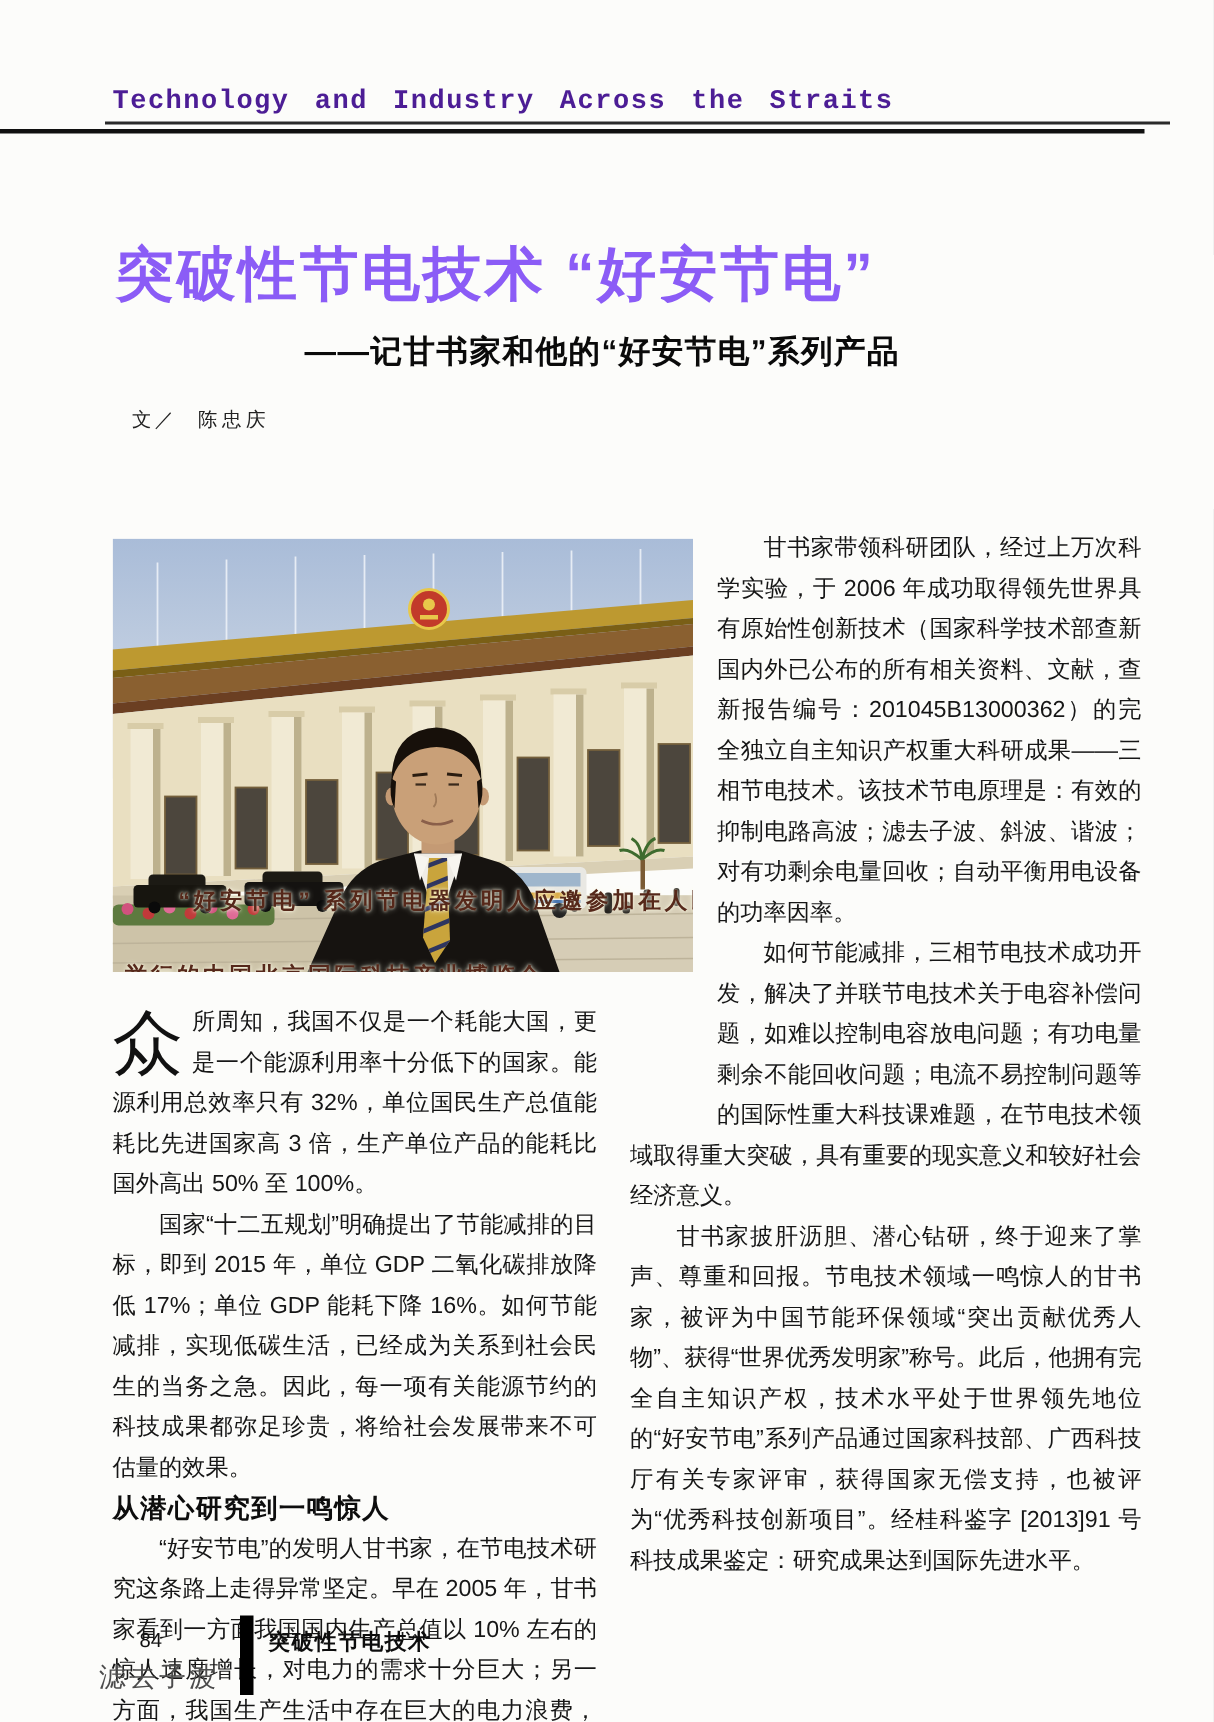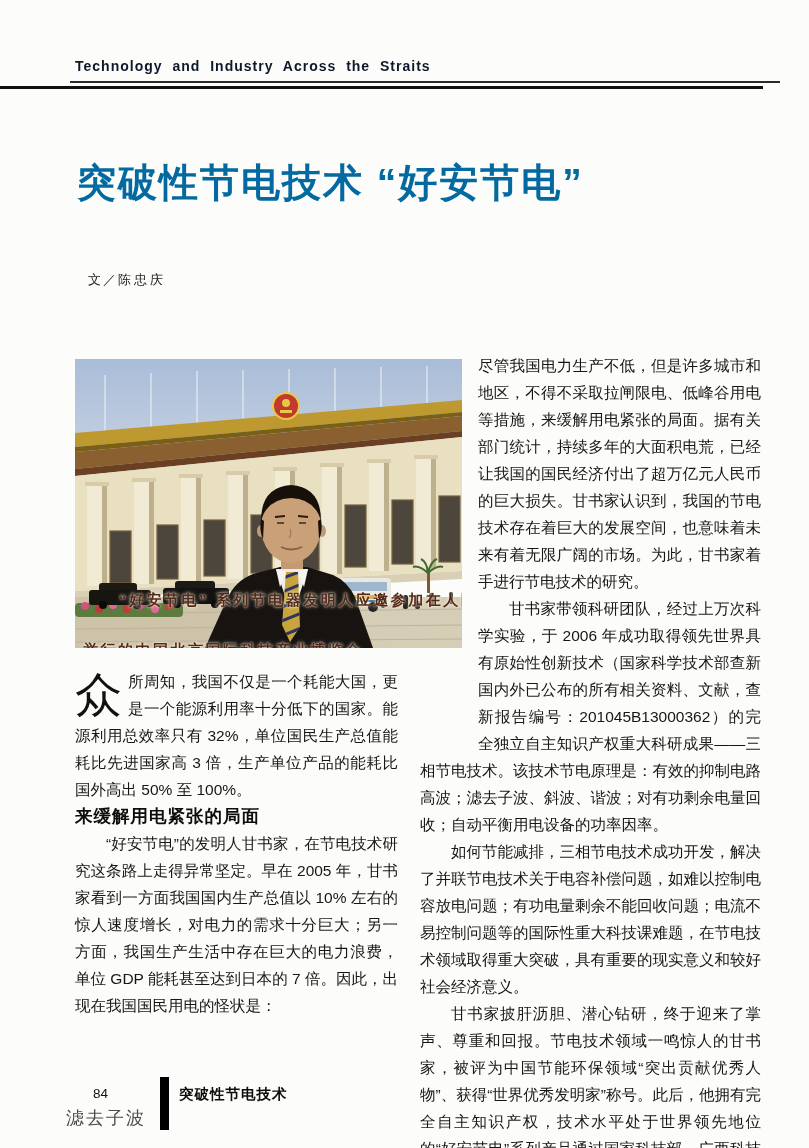--- a/index.html
+++ b/index.html
@@ -8,42 +8,42 @@
     width:809px;height:1148px;
     margin:0 auto;
     background:#fcfcfa;
     overflow:hidden;
     font-family:"Liberation Sans",sans-serif;
     color:#1c1c1c;
   }
   
   .journal-en{
     position:absolute;left:75px;top:58px;
-    font-family:Liberation Sans, sans-serif;
-    font-weight:bold;font-size:14px;letter-spacing:1px;word-spacing:5px;
-    color:#0f172a;
+    font-family:Liberation Mono, monospace;
+    font-weight:bold;font-size:18px;letter-spacing:1px;word-spacing:5px;
+    color:#4c1d95;
   }
   .rule-thin{position:absolute;left:70px;top:81px;width:710px;height:2px;background:#2a2a2a;}
   .rule-thick{position:absolute;left:0;top:86px;width:763px;height:3px;background:#101010;}
   
   .kicker{
     position:absolute;left:75px;top:108px;
     font-family:"Liberation Serif",serif;
     font-size:32px;font-weight:500;letter-spacing:6px;color:#101010;
   }
   .main-title{
     position:absolute;left:77px;top:156px;
-    font-size:39px;font-weight:800;letter-spacing:2px;color:#0369a1;
+    font-size:39px;font-weight:800;letter-spacing:2px;color:#8b5cf6;
   }
   .sub-title{
     position:absolute;left:203px;top:220px;
     font-size:21px;font-weight:700;letter-spacing:1px;color:#0a0a0a;
   }
   .byline{position:absolute;left:88px;top:271px;font-size:13px;letter-spacing:2px;color:#222;}
-  .byline .author{letter-spacing:3px;}
+  .byline .author{margin-left:14px;letter-spacing:3px;}
   
   .photo{
     position:absolute;left:75px;top:359px;width:387px;height:289px;
     overflow:hidden;
   }
   .photo svg{display:block;}
   .photo-caption{
     position:absolute;
     font-size:15px;font-weight:700;letter-spacing:2.5px;
     color:#56281a;
@@ -83,20 +83,21 @@
 </head>
 <body>
 
 <div class="page">
 
   <div class="journal-en">Technology and Industry Across the Straits</div>
   <div class="rule-thin"></div>
   <div class="rule-thick"></div>
 
   <div class="main-title">突破性节电技术 “好安节电”</div>
+  <div class="sub-title">——记甘书家和他的“好安节电”系列产品</div>
   <div class="byline">
     <span>文／</span><span class="author">陈忠庆</span>
   </div>
 
   <div class="photo">
     <svg width="387" height="289" viewBox="0 0 387 289">
       <defs>
         <linearGradient id="skyGrad" x1="0" y1="0" x2="0" y2="1">
           <stop offset="0" stop-color="#a9bcd8"></stop>
           <stop offset="1" stop-color="#d6dee8"></stop>
@@ -272,29 +273,29 @@
         <path d="M215 170 Q217 176 214 179" stroke="#a07a58" stroke-width="1.2" fill="none"></path>
         <path d="M206 188 Q216 193 227 188" stroke="#8a5f4a" stroke-width="1.8" fill="none"></path>
       </g>
     </svg>
     <div class="photo-caption cap1">“好安节电” 系列节电器发明人应邀参加在人民大会堂</div>
     <div class="photo-caption cap2">举行的中国北京国际科技产业博览会</div>
   </div>
 
   <div class="col right-col">
     <div class="wrap-spacer"></div>
-    <p>尽管我国电力生产不低，但是许多城市和地区，不得不采取拉闸限电、低峰谷用电等措施，来缓解用电紧张的局面。据有关部门统计，持续多年的大面积电荒，已经让我国的国民经济付出了超万亿元人民币的巨大损失。甘书家认识到，我国的节电技术存在着巨大的发展空间，也意味着未来有着无限广阔的市场。为此，甘书家着手进行节电技术的研究。</p>
     <p class="indent">甘书家带领科研团队，经过上万次科学实验，于 2006 年成功取得领先世界具有原始性创新技术（国家科学技术部查新国内外已公布的所有相关资料、文献，查新报告编号：201045B13000362）的完全独立自主知识产权重大科研成果——三相节电技术。该技术节电原理是：有效的抑制电路高波；滤去子波、斜波、谐波；对有功剩余电量回收；自动平衡用电设备的功率因率。</p>
     <p class="indent">如何节能减排，三相节电技术成功开发，解决了并联节电技术关于电容补偿问题，如难以控制电容放电问题；有功电量剩余不能回收问题；电流不易控制问题等的国际性重大科技课难题，在节电技术领域取得重大突破，具有重要的现实意义和较好社会经济意义。</p>
     <p class="indent">甘书家披肝沥胆、潜心钻研，终于迎来了掌声、尊重和回报。节电技术领域一鸣惊人的甘书家，被评为中国节能环保领域“突出贡献优秀人物”、获得“世界优秀发明家”称号。此后，他拥有完全自主知识产权，技术水平处于世界领先地位的“好安节电”系列产品通过国家科技部、广西科技厅有关专家评审，获得国家无偿支持，也被评为“优秀科技创新项目”。经桂科鉴字 [2013]91 号科技成果鉴定：研究成果达到国际先进水平。</p>
   </div>
 
   <div class="col left-col">
     <p><span class="dropcap">众</span><span>所周知，我国不仅是一个耗能大国，更是一个能源利用率十分低下的国家。能源利用总效率只有 32%，单位国民生产总值能耗比先进国家高 3 倍，生产单位产品的能耗比国外高出 50% 至 100%。</span></p>
-    <p class="section-heading">来缓解用电紧张的局面</p>
+    <p class="indent">国家“十二五规划”明确提出了节能减排的目标，即到 2015 年，单位 GDP 二氧化碳排放降低 17%；单位 GDP 能耗下降 16%。如何节能减排，实现低碳生活，已经成为关系到社会民生的当务之急。因此，每一项有关能源节约的科技成果都弥足珍贵，将给社会发展带来不可估量的效果。</p>
+    <p class="section-heading">从潜心研究到一鸣惊人</p>
     <p class="indent">“好安节电”的发明人甘书家，在节电技术研究这条路上走得异常坚定。早在 2005 年，甘书家看到一方面我国国内生产总值以 10% 左右的惊人速度增长，对电力的需求十分巨大；另一方面，我国生产生活中存在巨大的电力浪费，单位 GDP 能耗甚至达到日本的 7 倍。因此，出现在我国国民用电的怪状是：</p>
   </div>
 
   <div class="page-num">84</div>
   <div class="footer-bar"></div>
   <div class="footer-journal">突破性节电技术</div>
   <div class="watermark">滤去子波</div>
 
 </div>
 

